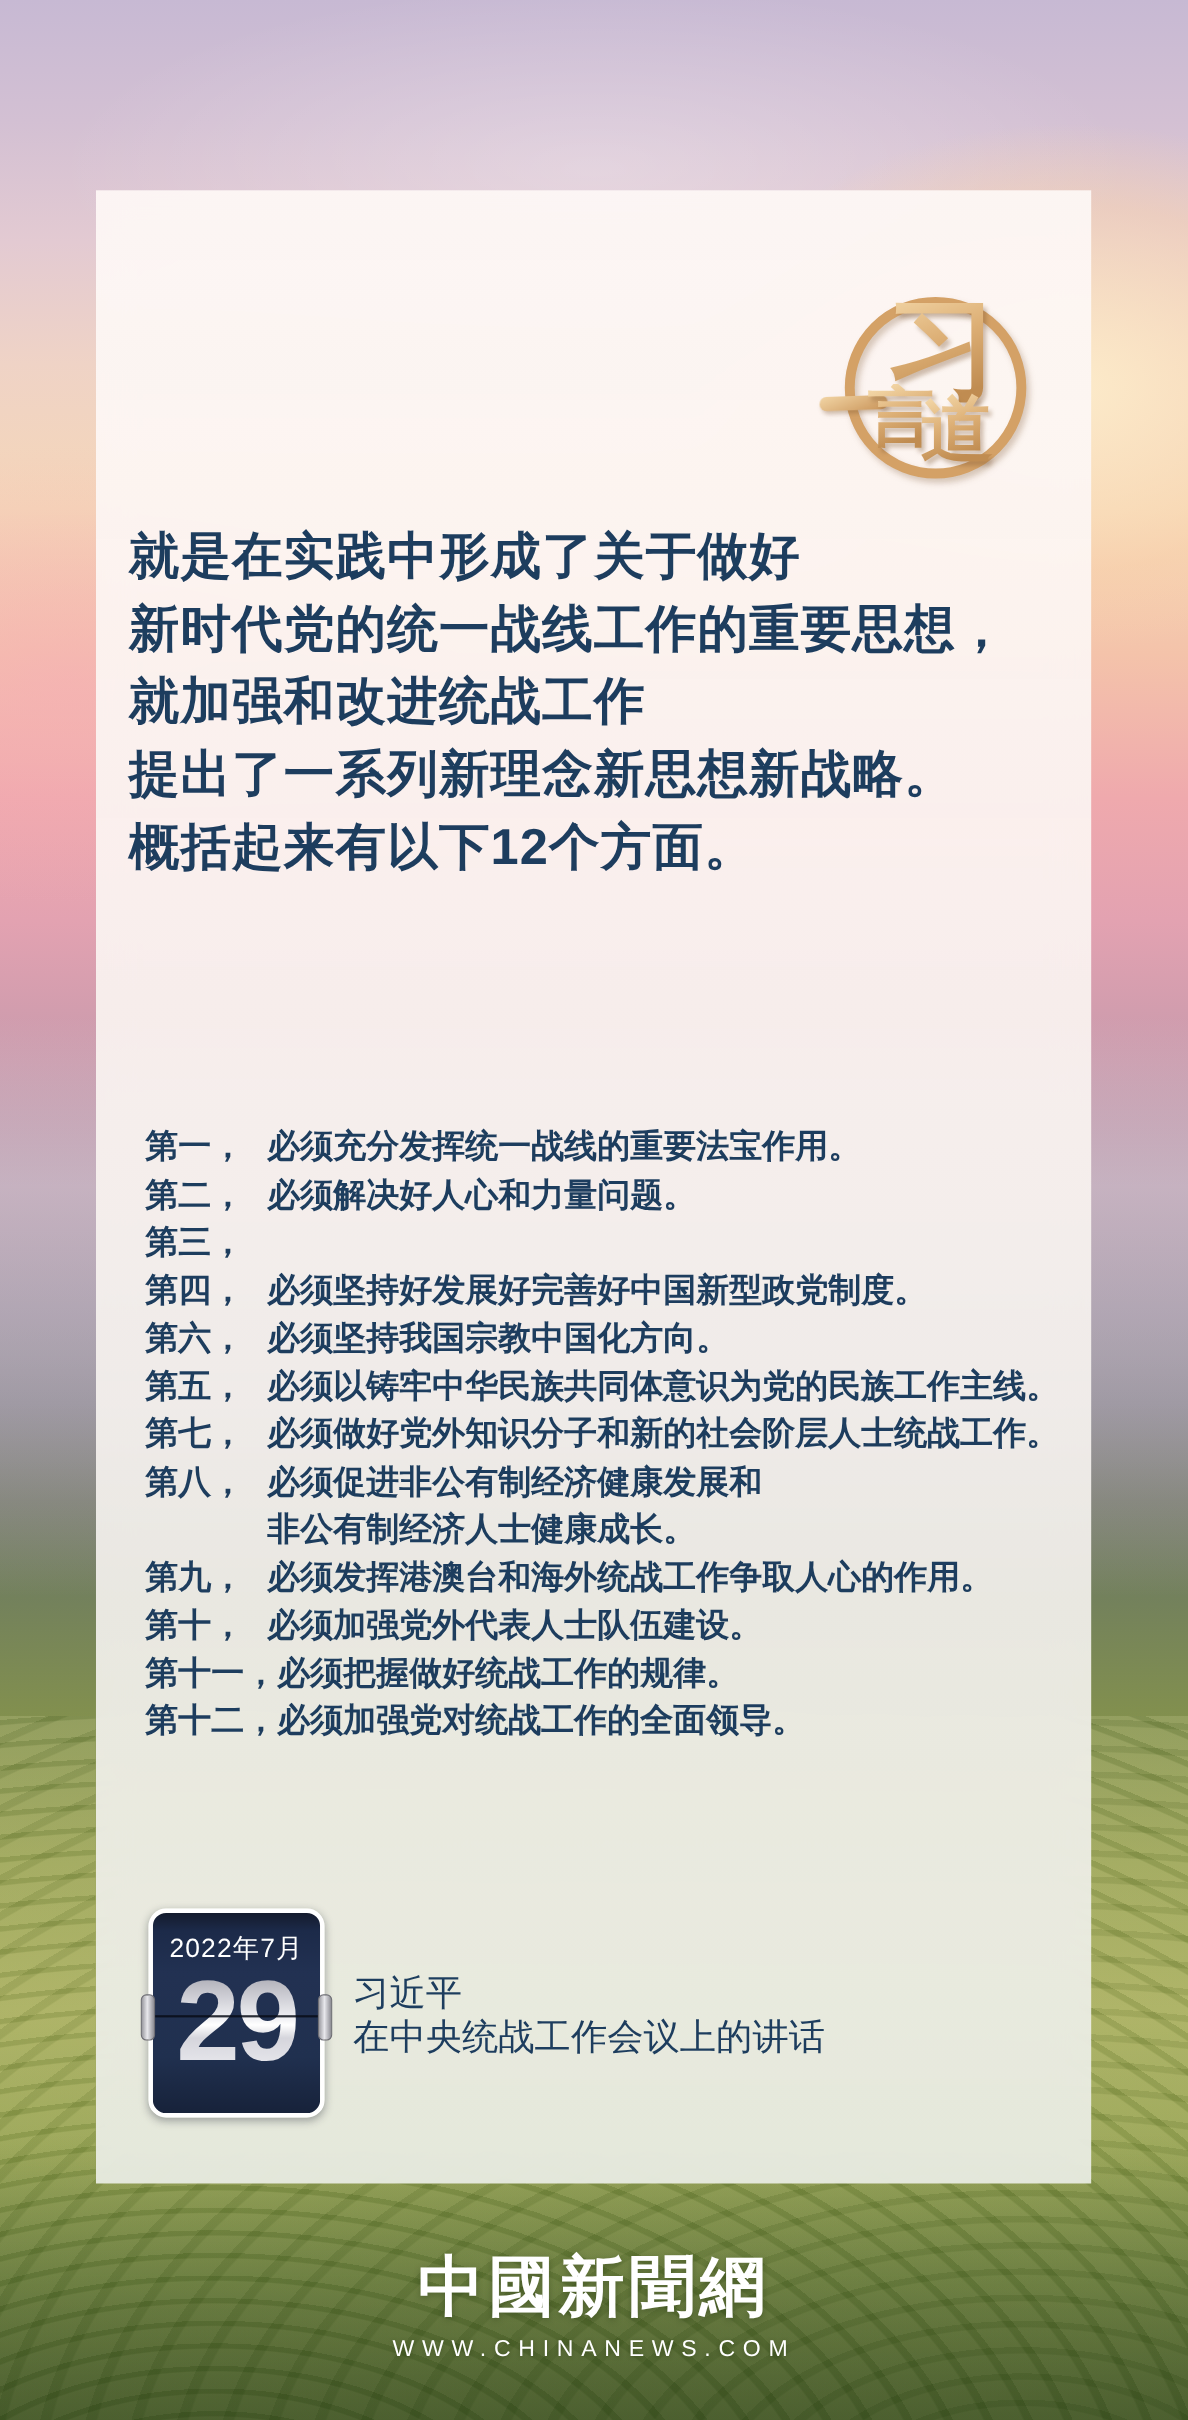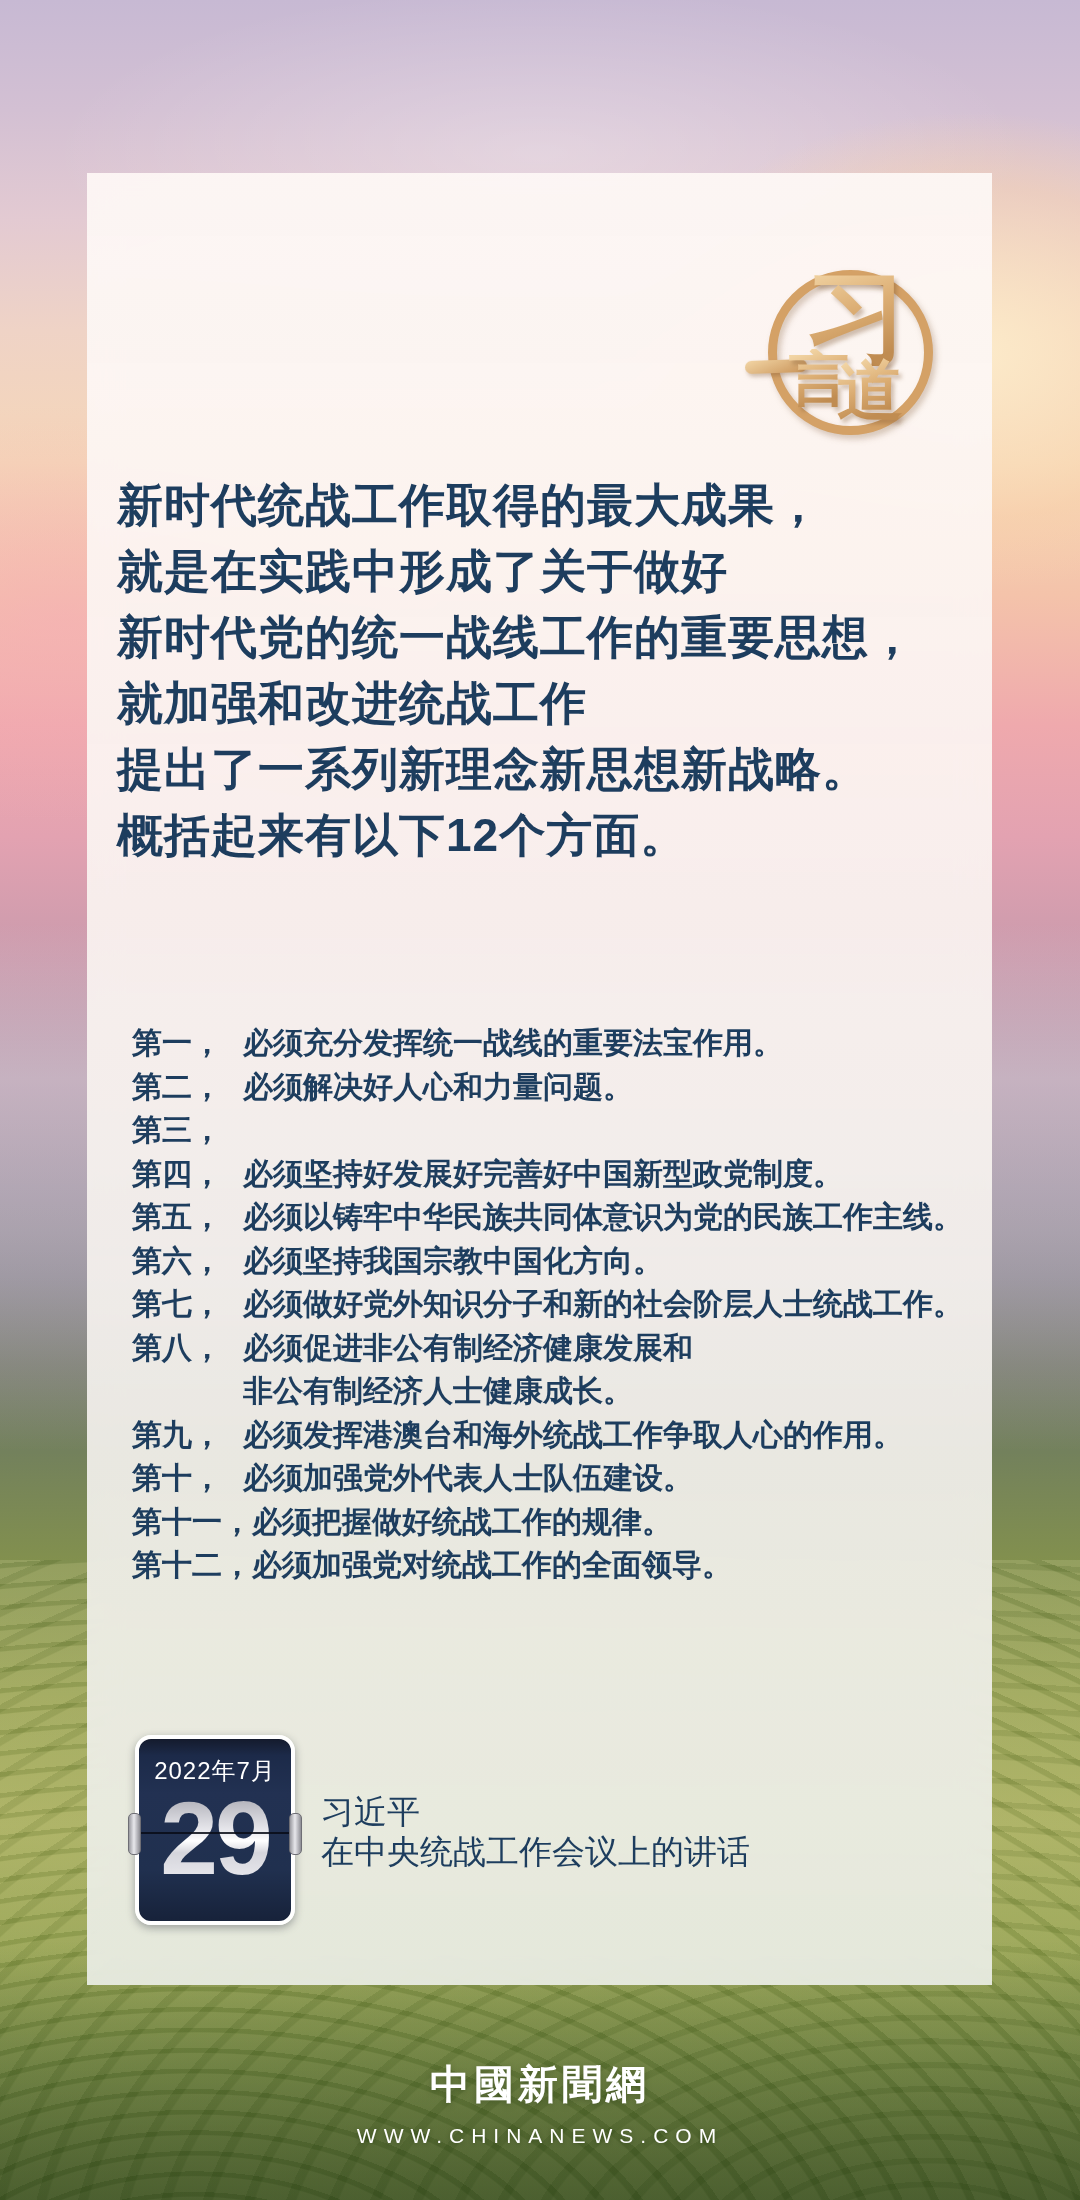--- a/index.html
+++ b/index.html
@@ -99,22 +99,22 @@
   .cal-hinge.right{right:-11px;}
 
   
   .attribution{position:absolute;left:234px;top:1619px;color:#1d3d5e;font-weight:400;}
   .attr-name{font-size:33px;line-height:40px;}
   .attr-event{font-size:33px;line-height:40px;white-space:nowrap;}
 
   
   .site-logo{position:absolute;left:0;width:1080px;top:2048px;text-align:center;color:#ffffff;}
   .site-name{
-    font-family:Liberation Sans, sans-serif;
-    font-size:40px;line-height:72px;font-weight:700;letter-spacing:4px;
+    font-family:Liberation Mono, monospace;
+    font-size:60px;line-height:72px;font-weight:700;letter-spacing:4px;
     text-shadow:0 2px 6px rgba(30,45,15,.35);
     text-align:center;
   }
   .site-url{font-size:21px;line-height:24px;letter-spacing:7px;margin-top:4px;font-weight:400;
     text-shadow:0 1px 4px rgba(30,45,15,.35);}
 </style>
 </head>
 <body>
 
 <div class="poster">
@@ -127,21 +127,20 @@
 
     <div class="logo">
       <div class="logo-circle"></div>
       <div class="logo-xi gold-text">习</div>
       <div class="logo-dash"></div>
       <div class="logo-yan gold-text">言</div>
       <div class="logo-dao gold-text">道</div>
     </div>
 
     <div class="heading">
-        <div>新时代统战工作取得的最大成果，</div>
         <div>就是在实践中形成了关于做好</div>
         <div>新时代党的统一战线工作的重要思想，</div>
         <div>就加强和改进统战工作</div>
         <div>提出了一系列新理念新思想新战略。</div>
         <div>概括起来有以下12个方面。</div>
       </div>
 
     <div class="points">
         <div class="pt-row">
           <span class="pt-label">第一，</span>
@@ -158,29 +157,29 @@
         <div class="pt-row">
           <span class="pt-label">第三，</span>
         </div>
         <div class="pt-row">
           <span class="pt-label">第四，</span>
           <div class="pt-text">
             <div>必须坚持好发展好完善好中国新型政党制度。</div>
           </div>
         </div>
         <div class="pt-row">
+          <span class="pt-label">第六，</span>
+          <div class="pt-text">
+            <div>必须坚持我国宗教中国化方向。</div>
+          </div>
+        </div>
+        <div class="pt-row">
           <span class="pt-label">第五，</span>
           <div class="pt-text">
             <div>必须以铸牢中华民族共同体意识为党的民族工作主线。</div>
-          </div>
-        </div>
-        <div class="pt-row">
-          <span class="pt-label">第六，</span>
-          <div class="pt-text">
-            <div>必须坚持我国宗教中国化方向。</div>
           </div>
         </div>
         <div class="pt-row">
           <span class="pt-label">第七，</span>
           <div class="pt-text">
             <div>必须做好党外知识分子和新的社会阶层人士统战工作。</div>
           </div>
         </div>
         <div class="pt-row">
           <span class="pt-label">第八，</span>

